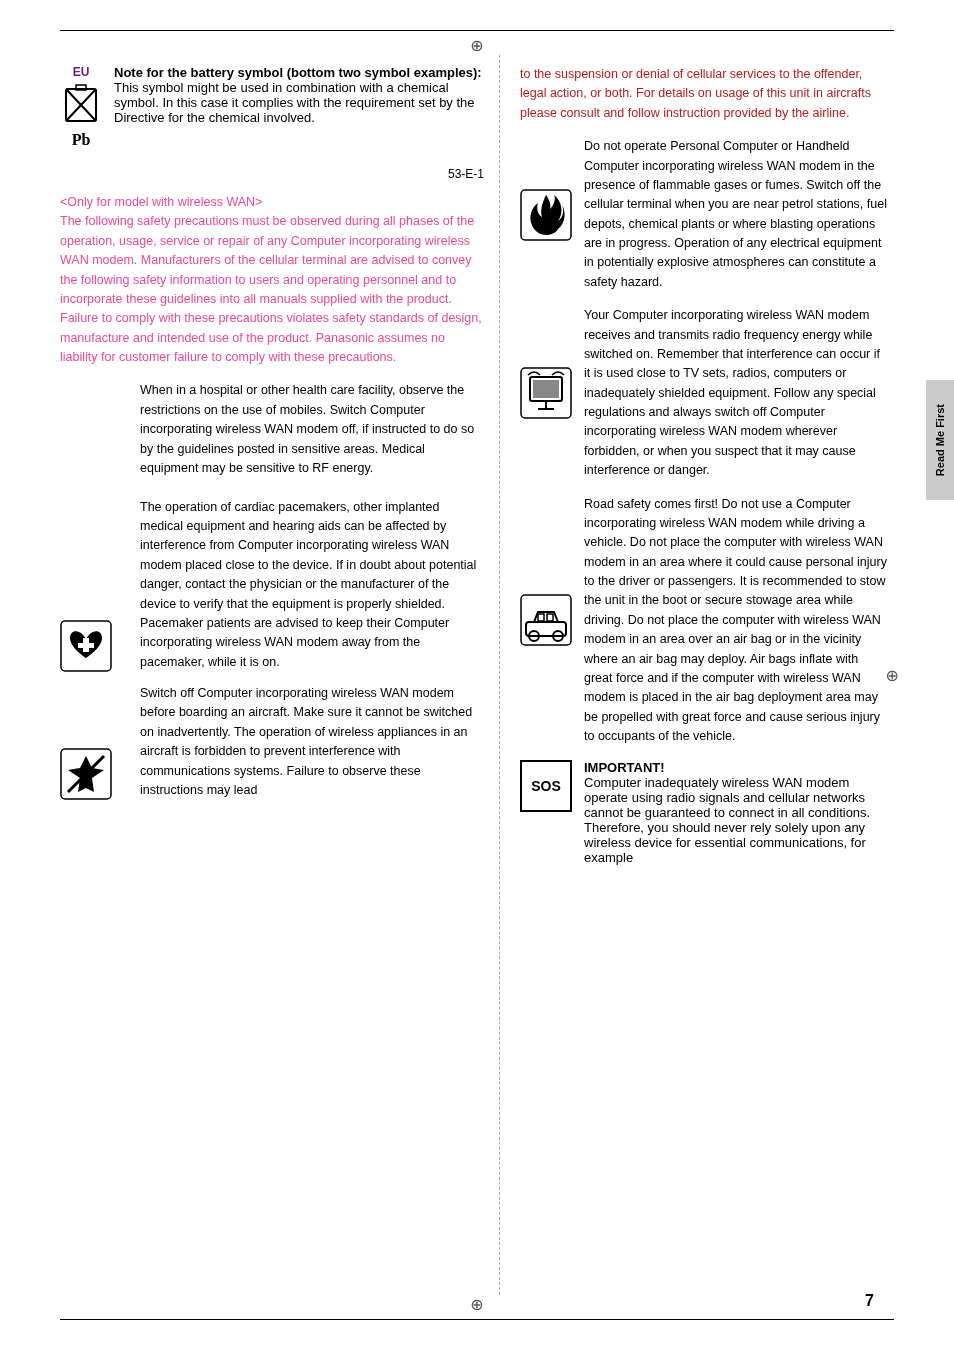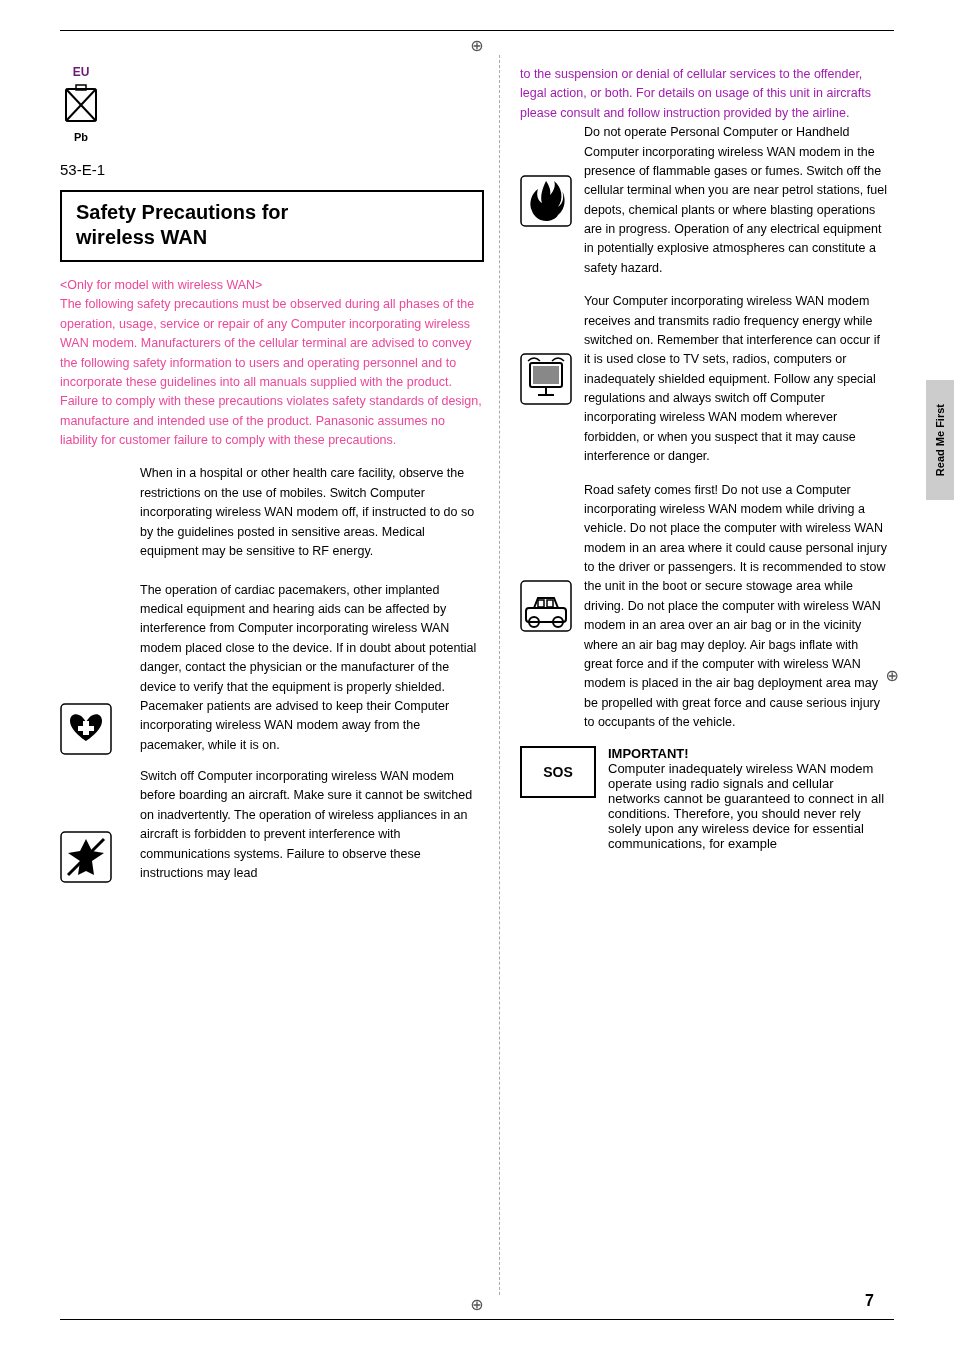--- a/index.html
+++ b/index.html
@@ -141,33 +141,34 @@
       font-weight: bold;
       color: #701a75;
     }
 
     .battery-crossed-icon {
       width: 42px;
       height: 48px;
     }
 
     .pb-label {
-      font-size: 11px;
-      font-weight: bold;
-      color: #000;
+      font-size: 16px;
+      font-weight: bold;
+      color: #000;
+      font-family: Liberation Serif, serif;
     }
 
     .battery-note-text strong {
       font-weight: bold;
       font-size: 13px;
     }
 
     .code-ref {
-      text-align: left;
-      font-size: 15px;
+      text-align: right;
+      font-size: 12px;
       margin-bottom: 12px;
       color: #000;
     }
 
     
     .safety-box {
       border: 2px solid #000;
       padding: 8px 14px 10px;
       margin-bottom: 14px;
       background: #fff;
@@ -226,32 +227,33 @@
     .right-icon-block .block-text {
       font-size: 12.5px;
       line-height: 1.55;
       color: #000;
       flex: 1;
     }
 
     .right-top-text {
       font-size: 12.5px;
       line-height: 1.55;
-      color: #a21caf;
+      margin-bottom: 14px;
+      color: #b91c1c;
     }
 
     .important-block {
       display: flex;
       align-items: flex-start;
       gap: 12px;
       margin-top: 10px;
     }
 
     .sos-box {
-      width: 76px;
+      width: 52px;
       height: 52px;
       border: 2px solid #000;
       display: flex;
       align-items: center;
       justify-content: center;
       font-size: 14px;
       font-weight: bold;
       flex-shrink: 0;
     }
 
@@ -289,30 +291,28 @@
 
             <rect x="6" y="8" width="30" height="32" rx="2" ry="2" fill="none" stroke="#000" stroke-width="2"></rect>
 
             <rect x="16" y="4" width="10" height="5" fill="none" stroke="#000" stroke-width="1.5"></rect>
 
             <line x1="6" y1="8" x2="36" y2="40" stroke="#000" stroke-width="2"></line>
             <line x1="36" y1="8" x2="6" y2="40" stroke="#000" stroke-width="2"></line>
           </svg>
           <span class="pb-label">Pb</span>
         </div>
+        <div class="battery-note-text">
+          <strong>Note for the battery symbol (bottom two symbol examples):</strong>
+          <span> This symbol might be used in combination with a chemical symbol. In this case it complies with the requirement set by the Directive for the chemical involved.</span>
+        </div>
       </div>
 
       <div class="code-ref">53-E-1</div>
 
-      <div class="safety-box">
-        <h2>
-          <span>Safety Precautions for</span><br>
-          <span>wireless WAN</span>
-        </h2>
-      </div>
 
       <div class="intro-text">&lt;Only for model with wireless WAN&gt;<br>
       The following safety precautions must be observed during all phases of the operation, usage, service or repair of any Computer incorporating wireless WAN modem. Manufacturers of the cellular terminal are advised to convey the following safety information to users and operating personnel and to incorporate these guidelines into all manuals supplied with the product. Failure to comply with these precautions violates safety standards of design, manufacture and intended use of the product. Panasonic assumes no liability for customer failure to comply with these precautions.</div>
 
       <div class="icon-block">
         <svg class="icon-img" viewBox="0 0 52 52" width="52" height="52">
           <rect x="1" y="1" width="50" height="50" rx="4" fill="none" stroke="#000" stroke-width="1.5"></rect>
 
           <path d="M26 38 C26 38 10 28 10 18 C10 13 14 10 19 12 C22 13 24 16 26 19 C28 16 30 13 33 12 C38 10 42 13 42 18 C42 28 26 38 26 38Z" fill="#000"></path>
 

